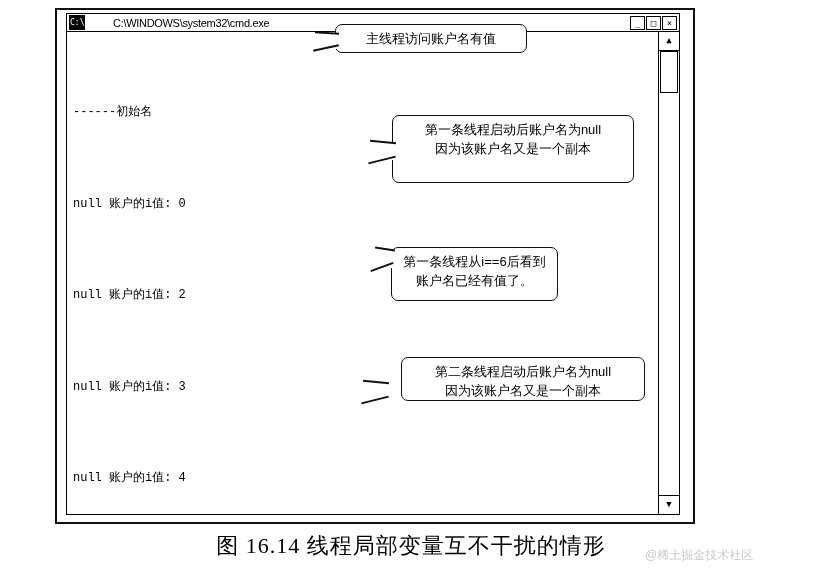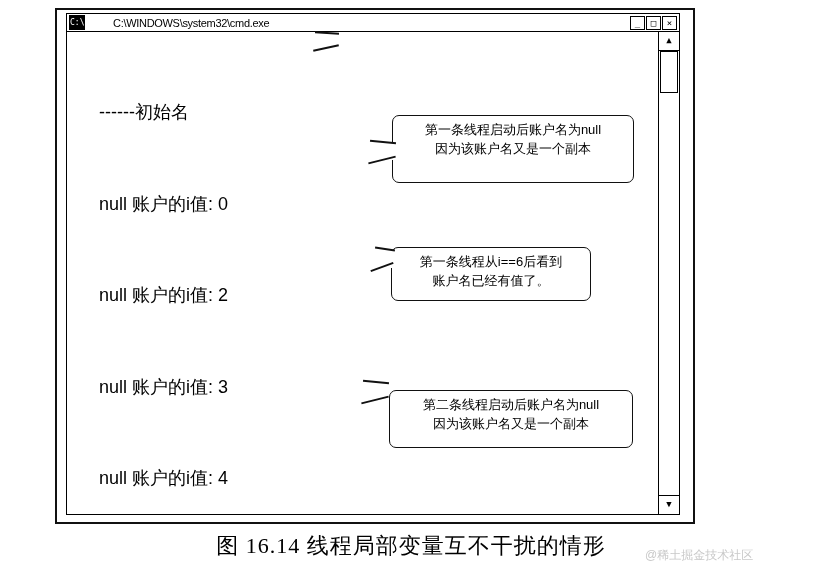--- a/index.html
+++ b/index.html
@@ -90,28 +90,27 @@
 
   
   .console-body {
     position: relative;
     height: calc(100% - 18px);
     display: flex;
   }
   .console-text {
     flex: 1 1 auto;
     padding: 4px 0 0 6px;
-    font-family: Liberation Sans, sans-serif;
-    font-size: 18px;
+    font-family: Liberation Mono, monospace;
+    font-size: 12px;
     line-height: 30.5px;
     white-space: pre;
     letter-spacing: 0px;
     position: relative;
     z-index: 1;
-    margin-left: 26px;
   }
   .console-text .line {
     height: 30.5px;
   }
 
   
   .scrollbar {
     width: 20px;
     flex: 0 0 20px;
     border-left: 1px solid #000;
@@ -171,22 +170,22 @@
     z-index: 6;
   }
   .tail-line {
     position: absolute;
     background: #111;
     z-index: 7;
   }
 
   #callout1 { left: 278px; top: 14px; width: 192px; height: 29px; }
   #callout2 { left: 335px; top: 105px; width: 242px; height: 68px; }
-  #callout3 { left: 334px; top: 237px; width: 200px; height: 54px; }
-  #callout4 { left: 332px; top: 347px; width: 244px; height: 58px; margin-top: 33px; }
+  #callout3 { left: 334px; top: 237px; width: 167px; height: 54px; }
+  #callout4 { left: 344px; top: 347px; width: 244px; height: 44px; }
 
   
   .caption {
     position: absolute;
     left: 0;
     right: 0;
     top: 531px;
     text-align: center;
     font-family: "Liberation Serif", serif;
     font-size: 22px;
@@ -242,20 +241,21 @@
       <div class="scrollbar">
         <div class="sb-btn">▲</div>
         <div class="sb-track">
           <div class="sb-thumb"></div>
         </div>
         <div class="sb-btn bottom">▼</div>
       </div>
     </div>
   </div>
 
+  <div class="callout" id="callout1">主线程访问账户名有值</div>
   <div class="tail-box" style="left:258px; top:23px; width:24px; height:16px;"></div>
   <div class="tail-line" style="left:256px; top:37px; width:26px; height:2px; transform:rotate(-12deg);"></div>
   <div class="tail-line" style="left:258px; top:22px; width:24px; height:2px; transform:rotate(3deg);"></div>
 
   <div class="callout" id="callout2">第一条线程启动后账户名为null
 因为该账户名又是一个副本</div>
   <div class="tail-box" style="left:313px; top:132px; width:24px; height:18px;"></div>
   <div class="tail-line" style="left:311px; top:149px; width:28px; height:2px; transform:rotate(-14deg);"></div>
   <div class="tail-line" style="left:313px; top:131px; width:26px; height:2px; transform:rotate(5deg);"></div>
 

